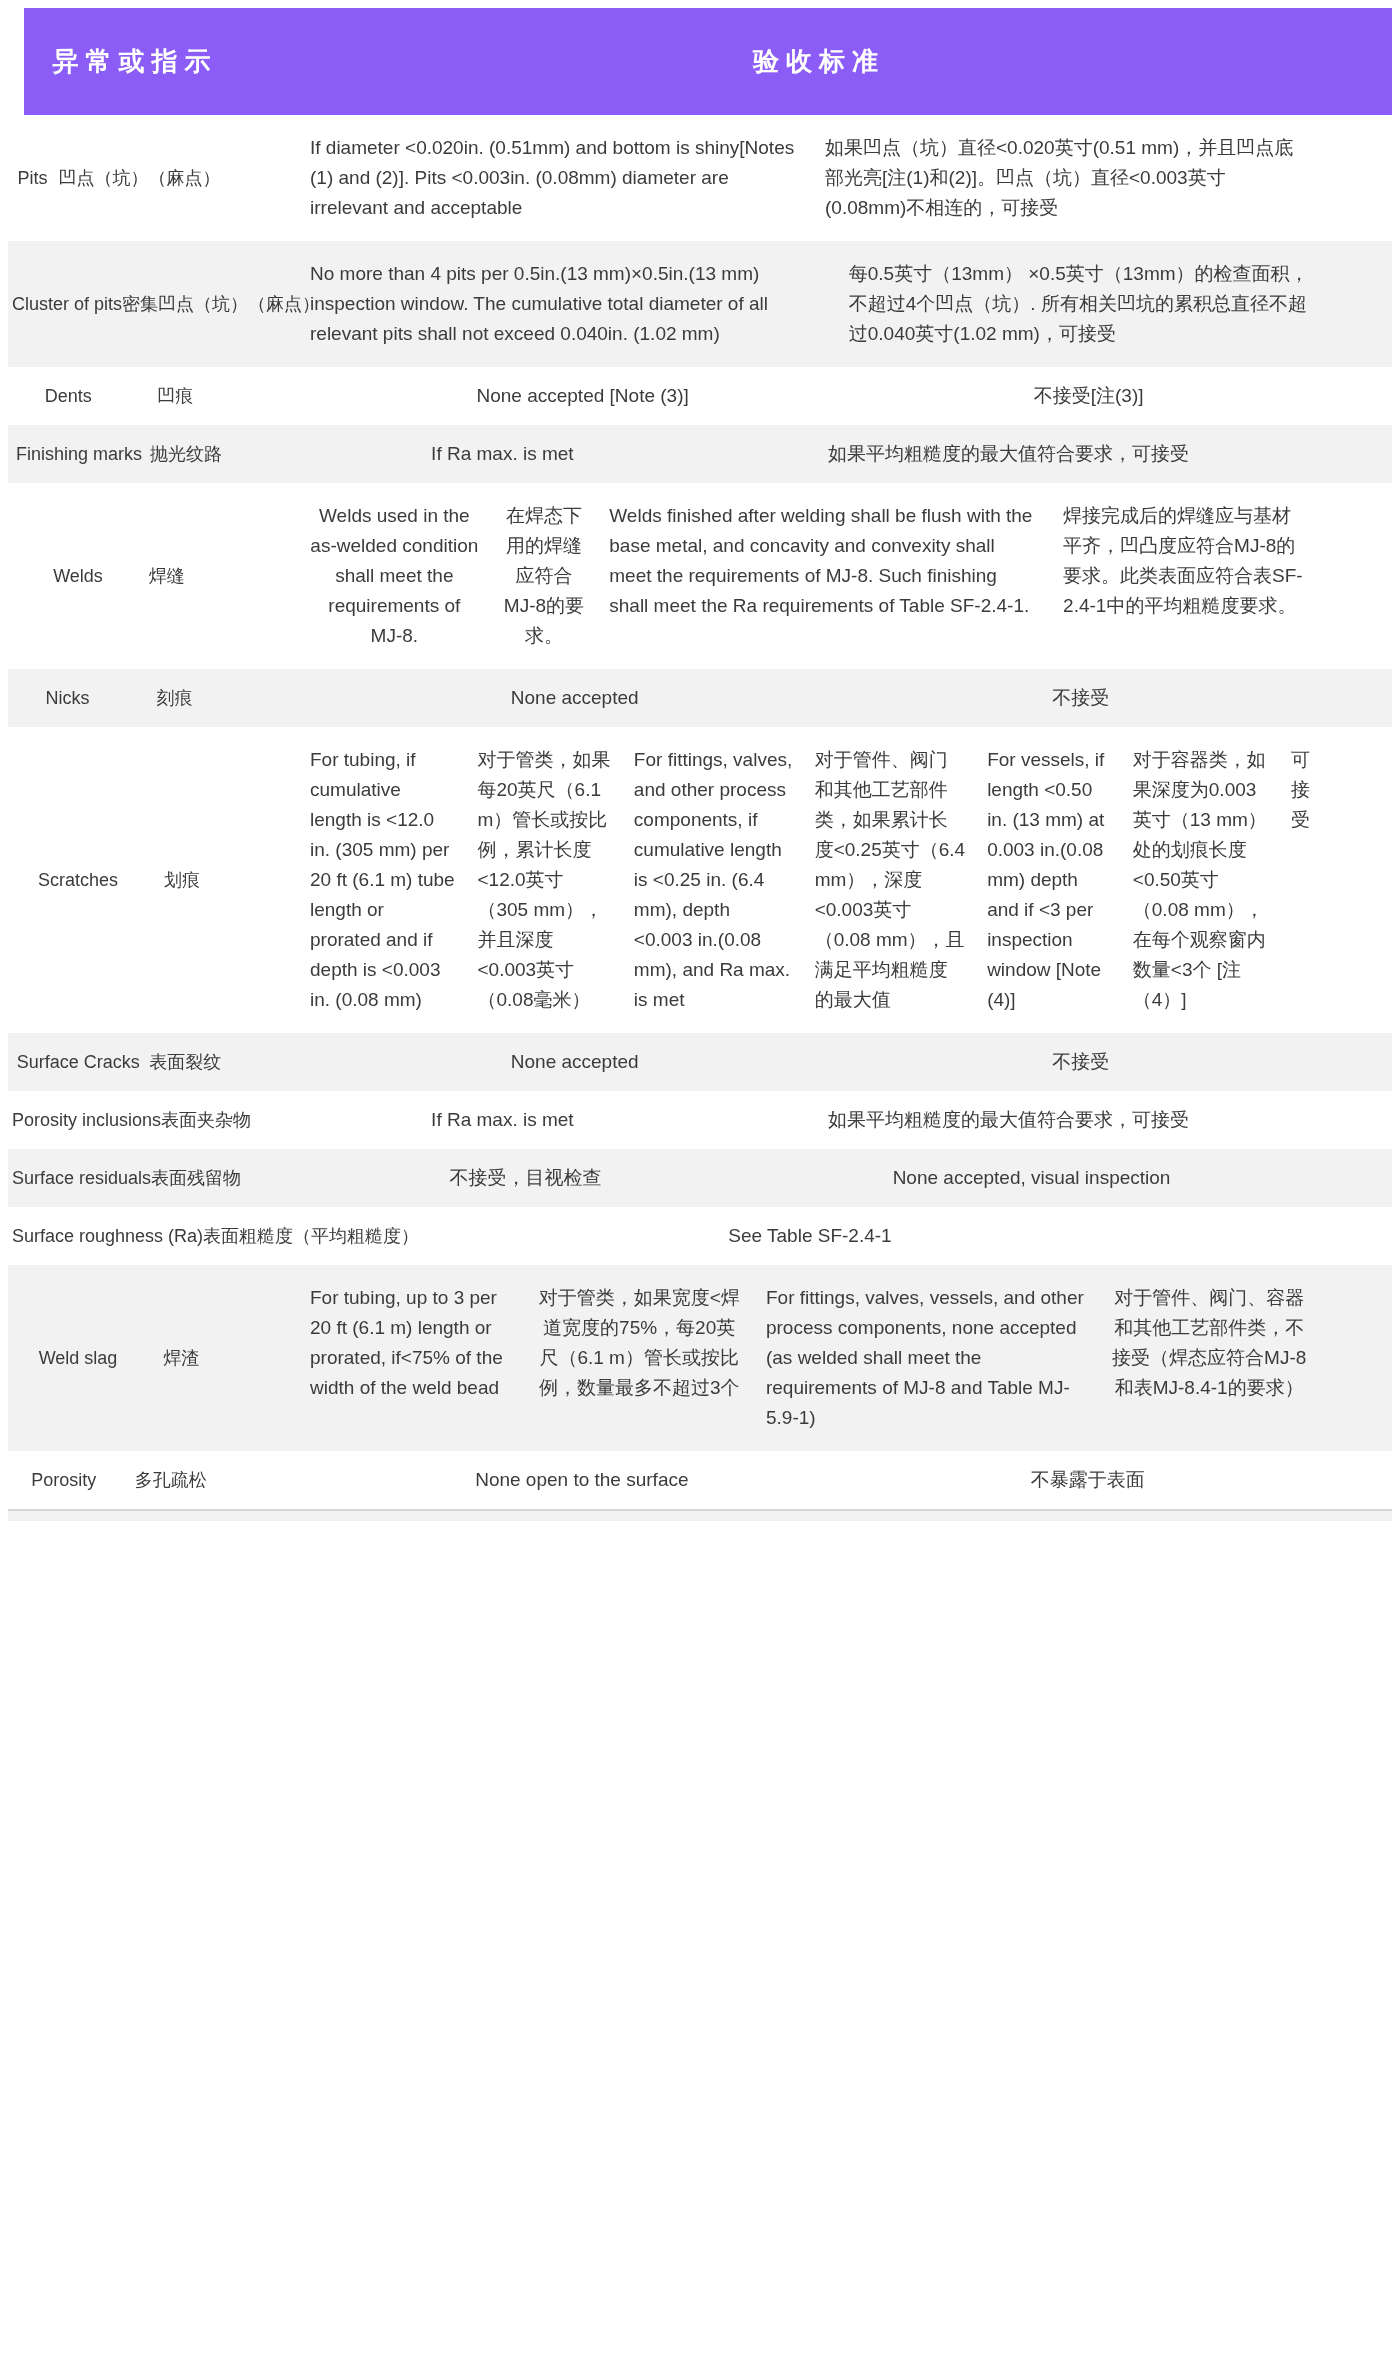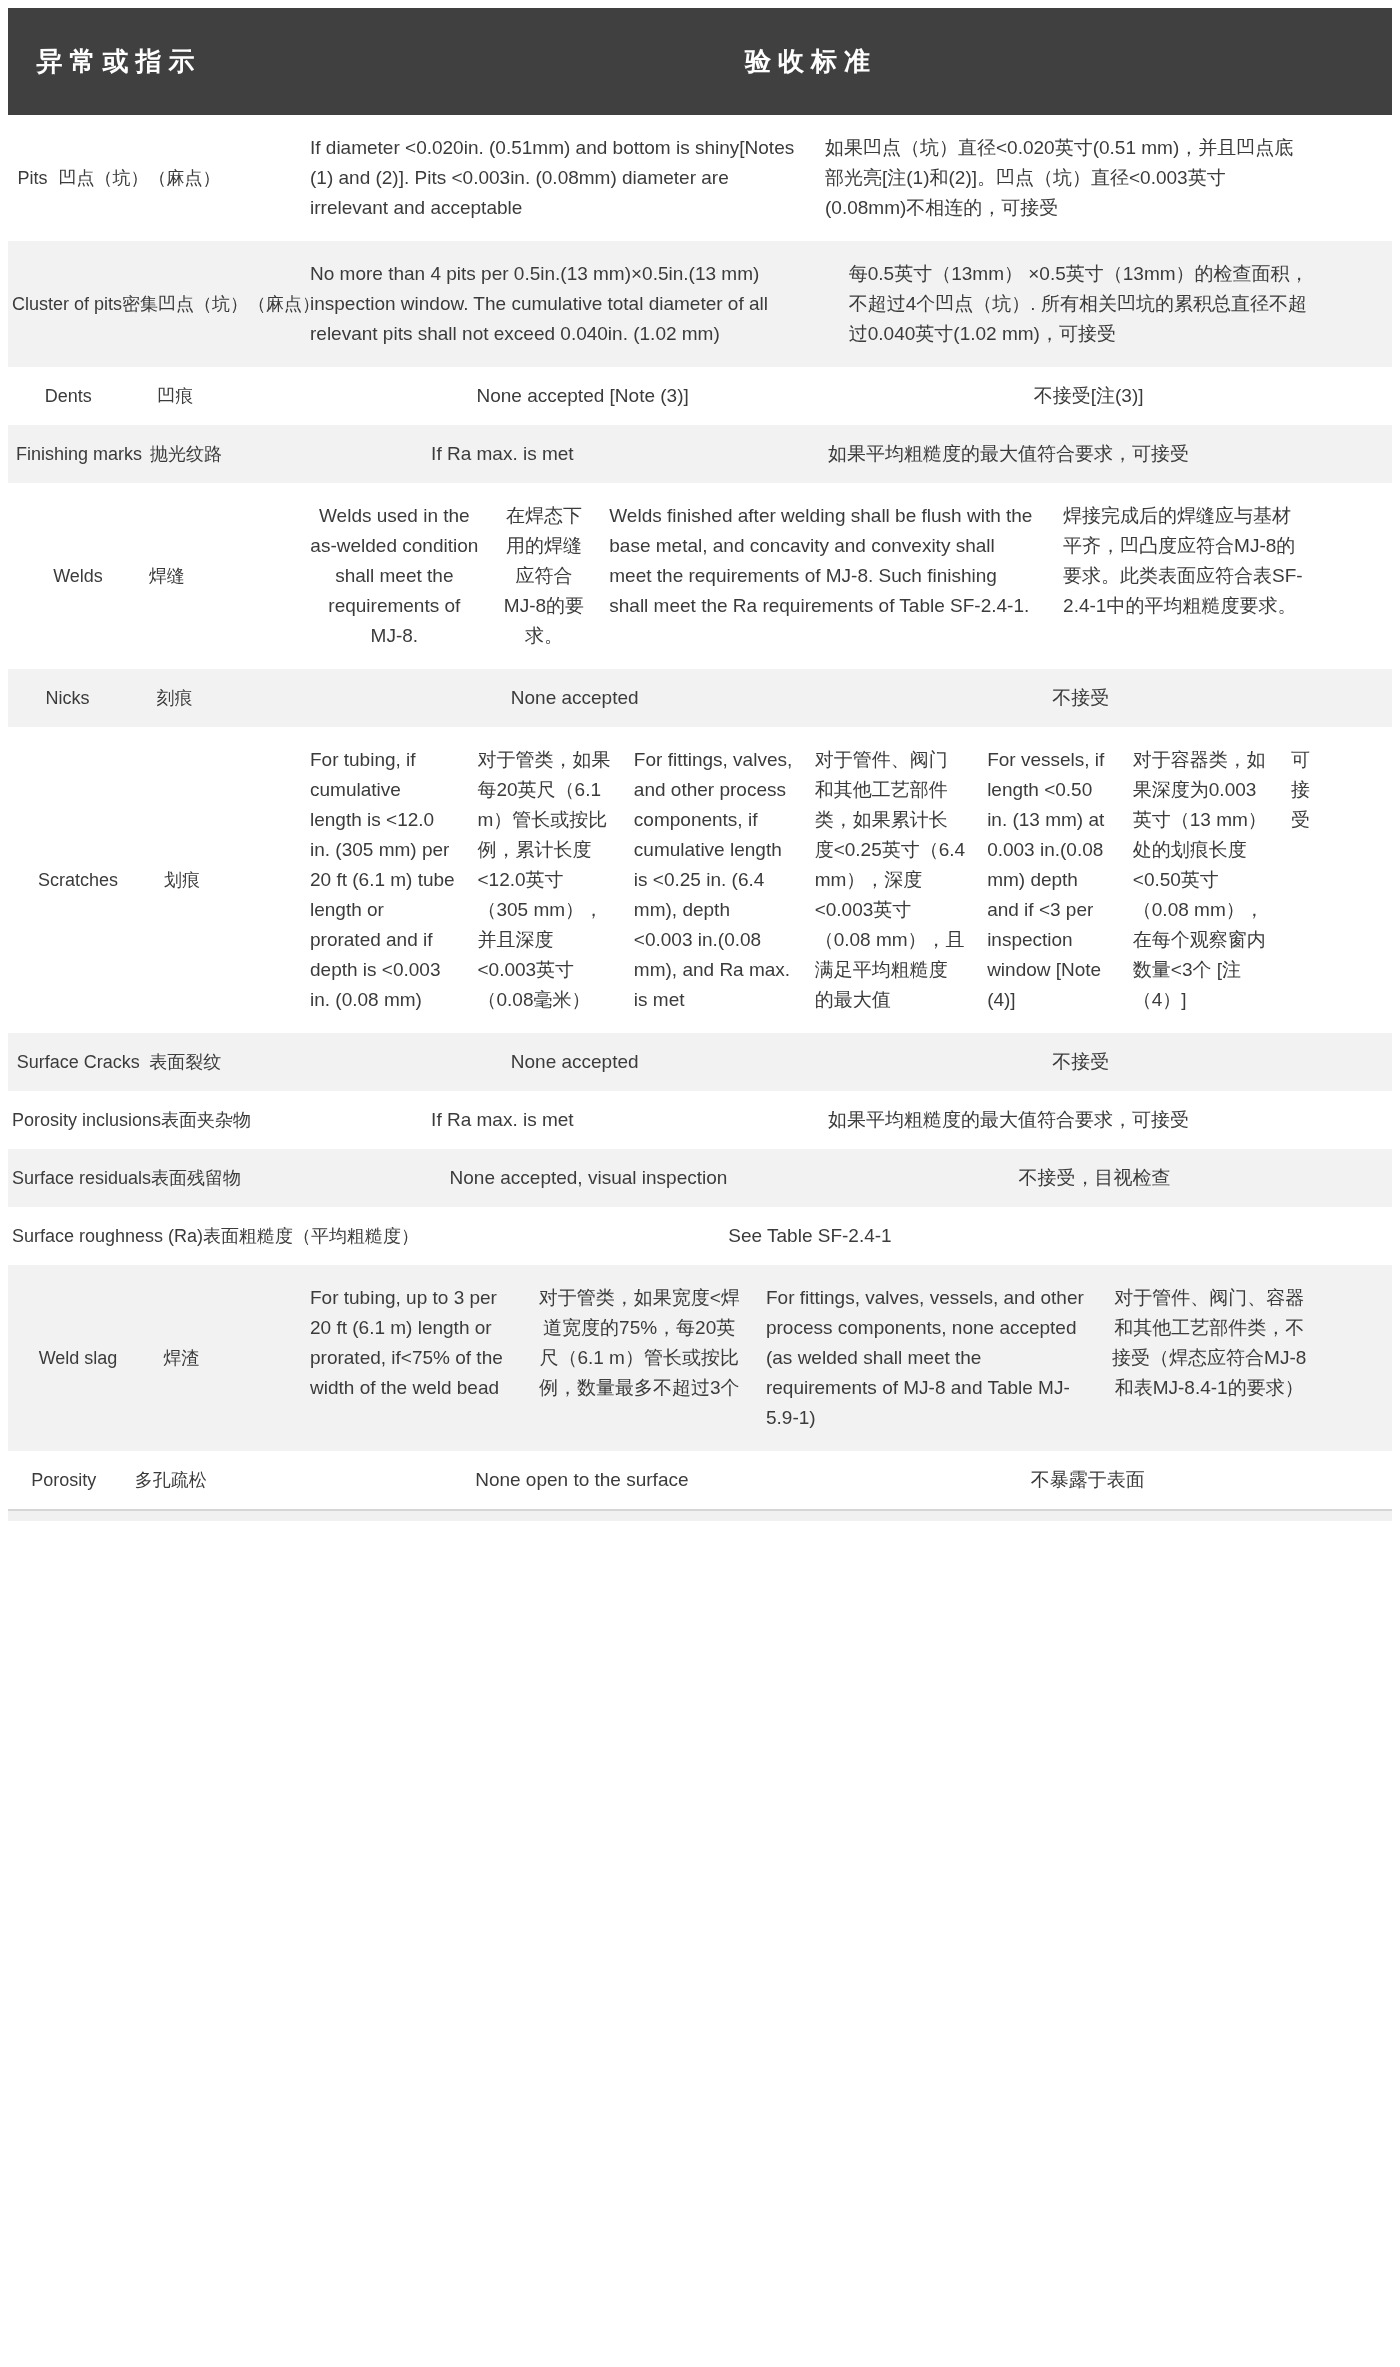--- a/index.html
+++ b/index.html
@@ -8,24 +8,25 @@
     min-height: 2367px;
     font-family: "Liberation Sans", "DejaVu Sans", sans-serif;
     color: #3b3b3b;
     position: relative;
   }
   .page { padding: 8px 8px 0 8px; }
 
   
   .thead {
     display: flex;
-    background: #404040;
+    background: #8b5cf6;
     color: #ffffff;
     height: 107px;
     align-items: center;
+    margin-left: 16px;
   }
   .th {
     font-size: 26px;
     font-weight: bold;
     letter-spacing: 7px;
     text-align: center;
   }
   .th-left { width: 222px; flex: none; }
   .th-right { flex: 1; }
 
@@ -179,22 +180,22 @@
           <div class="para center">If Ra max. is met</div>
           <div class="para center">如果平均粗糙度的最大值符合要求，可接受</div>
         </div>
       </div>
       <div class="row shaded">
         <div class="label-cell">
           <div class="label-en">Surface residuals</div>
           <div class="label-zh">表面残留物</div>
         </div>
         <div class="criteria-cell">
+          <div class="para center">不接受，目视检查</div>
           <div class="para center">None accepted, visual inspection</div>
-          <div class="para center">不接受，目视检查</div>
         </div>
       </div>
       <div class="row">
         <div class="label-cell">
           <div class="label-en">Surface roughness (Ra)</div>
           <div class="label-zh">表面粗糙度（平均粗糙度）</div>
         </div>
         <div class="criteria-cell">
           <div class="para center">See Table SF-2.4-1</div>
         </div>

